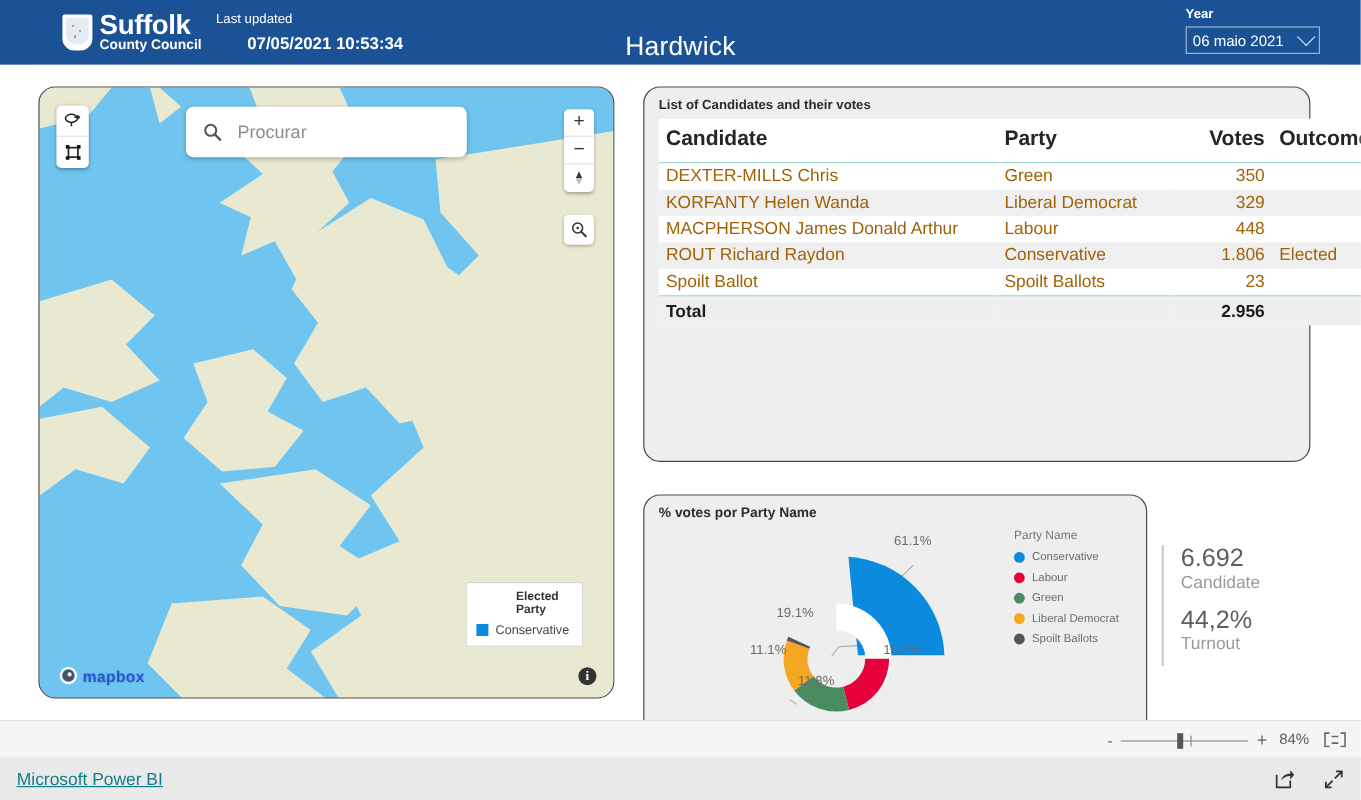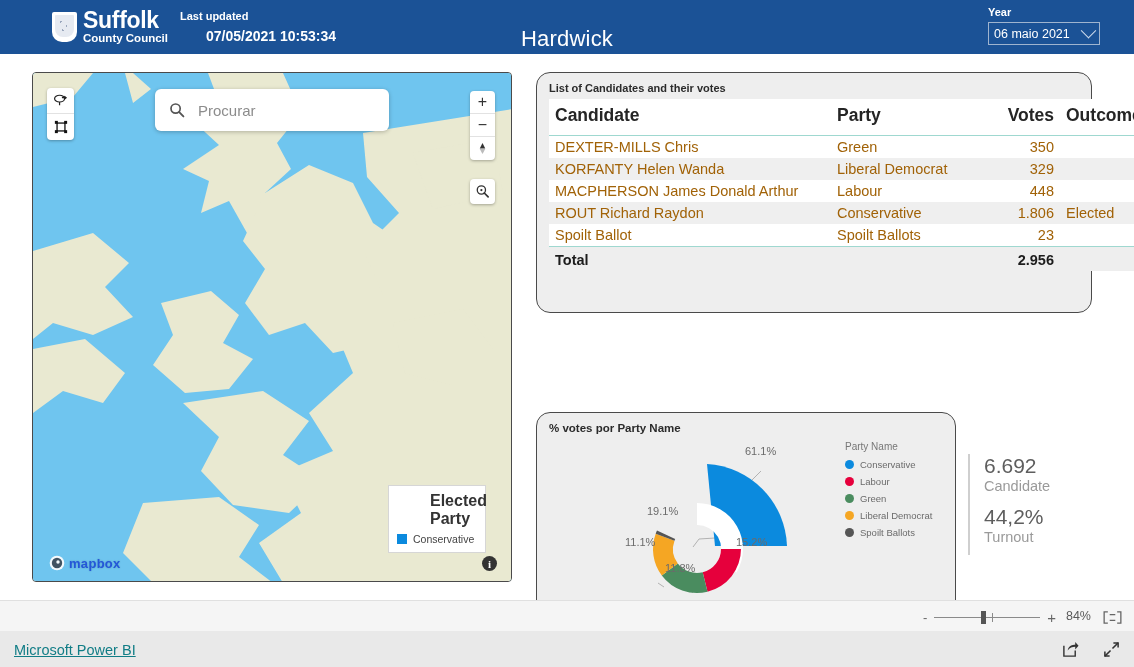--- a/index.html
+++ b/index.html
@@ -68,21 +68,21 @@
     font-size: 11.5px;
     font-weight: bold;
     display: block;
     margin-top: 1px;
   }
   .lastupd {
     position: absolute;
     left: 180px; top: 10px;
     color: #ffffff;
   }
-  .lastupd-label { font-size: 11px; font-weight: bold; display: block; }
+  .lastupd-label { font-size: 11px; font-weight: normal; display: block; }
   .lastupd-value {
     font-size: 14px; font-weight: bold; display: block;
     margin-top: 6px; margin-left: 26px;
   }
   .page-title {
     position: absolute;
     left: 0; top: 26px;
     width: 1134px;
     text-align: center;
     color: #ffffff;
@@ -123,21 +123,21 @@
     width: 1078px; height: 546px;
     background: #ffffff;
   }
 
   
   .map-card {
     position: absolute;
     left: 32px; top: 18px;
     width: 480px; height: 510px;
     border: 1.5px solid #4a4a4a;
-    border-radius: 4px;
+    border-radius: 14px;
     background: #e9e9d6;
     overflow: hidden;
     box-sizing: border-box;
   }
   .map-svg { position: absolute; left: 0; top: 0; }
   .map-btn-group {
     position: absolute;
     left: 14px; top: 15px;
     width: 27px;
     background: #ffffff;
@@ -201,21 +201,21 @@
   }
   .map-legend {
     position: absolute;
     left: 355px; top: 412px;
     width: 98px;
     background: #ffffff;
     border: 1px solid #d6d6d6;
     padding: 6px 8px 7px 8px;
     box-sizing: border-box;
   }
-  .legend-title { font-size: 16px; font-weight: bold; color: #333; padding-left: 33px; }
+  .legend-title { font-size: 10px; font-weight: bold; color: #333; padding-left: 33px; }
   .legend-row { display: flex; align-items: center; margin-top: 5px; gap: 6px; }
   .legend-swatch { width: 10px; height: 10px; background: #0b8ade; }
   .legend-label { font-size: 10.5px; color: #444; }
   .mapbox-logo {
     position: absolute;
     left: 16px; bottom: 10px;
     display: flex; align-items: center; gap: 4px;
     opacity: .92;
   }
   .mapbox-text {
@@ -232,21 +232,21 @@
     color: #fff;
     font-size: 11px; font-weight: bold;
     display: flex; align-items: center; justify-content: center;
     font-family: "Liberation Serif", serif;
   }
 
   
   .table-card {
     position: absolute;
     left: 536px; top: 18px;
-    width: 556px; height: 241px;
+    width: 556px; height: 313px;
     background: #eeeeee;
     border: 1.5px solid #4a4a4a;
     border-radius: 14px;
     box-sizing: border-box;
     padding: 9px 12px;
   }
   .card-title {
     font-size: 11px; font-weight: bold;
     color: #2b2b2b;
     margin-bottom: 5px;

